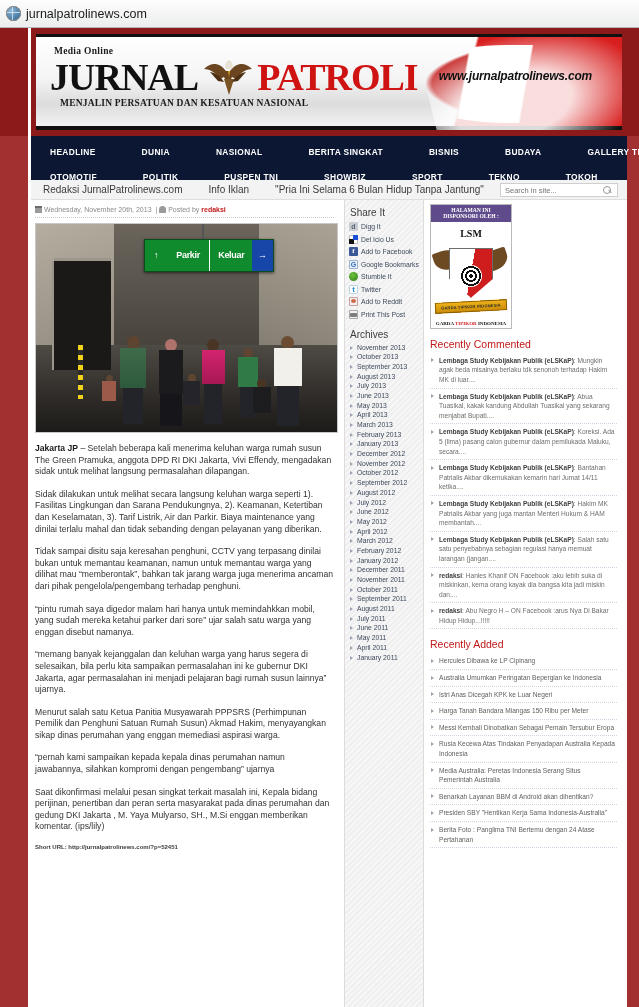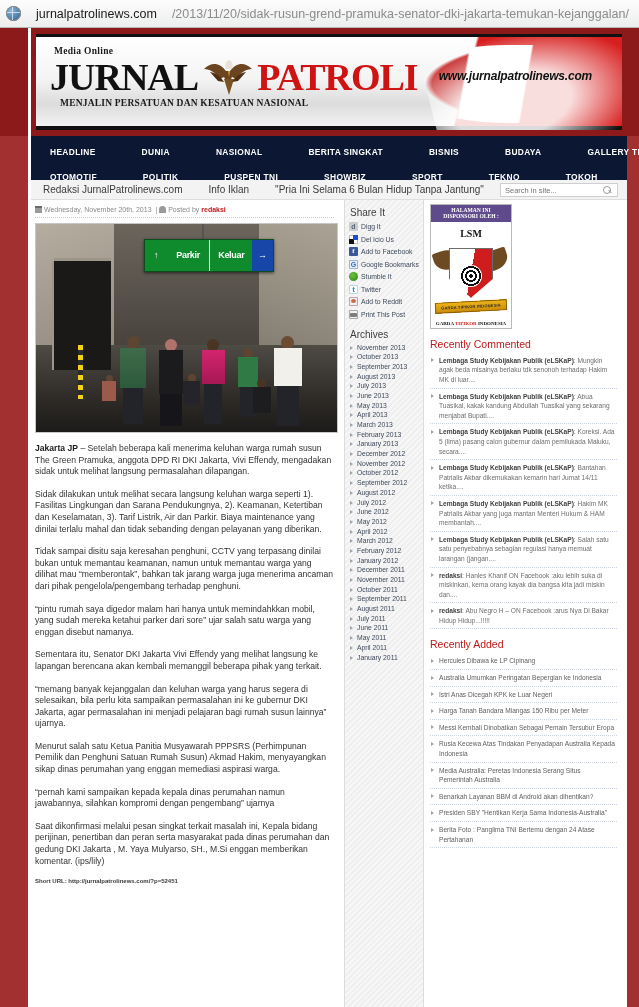--- a/index.html
+++ b/index.html
@@ -13,21 +13,21 @@
 
   
   .browser-chrome {
     height: 28px;
     background: linear-gradient(#fdfdfd, #eceded);
     border-bottom: 1px solid #b7b7b7;
     display: flex;
     align-items: center;
     padding: 0 6px;
   }
-  .url-wrap { display:flex; align-items:center; gap:15px; overflow:hidden; white-space:nowrap; }
+  .url-wrap { display:flex; align-items:center; gap:5px; overflow:hidden; white-space:nowrap; }
   .globe-icon {
     width: 15px; height: 15px; border-radius: 50%;
     background: radial-gradient(circle at 35% 30%, #8fb8d8, #4a7ea8 60%, #2e5b7d);
     position: relative; flex: none;
     box-shadow: inset 0 0 0 1px #8a8a8a;
   }
   .globe-icon::before {
     content:""; position:absolute; left:1px; top:6px; width:13px; height:1px; background:#dfeaf4; opacity:.8;
   }
   .globe-icon::after {
@@ -279,21 +279,20 @@
   .r-list li b { color:#3f3f3f; }
   .r-list.added li { color:#5e5e5e; }
 </style>
 </head>
 <body>
 
 <div class="browser-chrome">
   <div class="url-wrap">
     <span class="globe-icon"></span>
     <span class="url-domain">jurnalpatrolinews.com</span>
-    <span class="url-path">/2013/11/20/sidak-rusun-grend-pramuka-senator-dki-jakarta-temukan-kejanggalan/</span>
   </div>
 </div>
 
 <div class="page">
 
   <div class="red-left">
       <div class="dark"></div>
     </div>
   <div class="red-right">
       <div class="dark"></div>
@@ -429,21 +428,20 @@
         <div class="fig" style="left:22%;bottom:15%;">
           <div class="hd" style="width:7px;height:7px;background:#5e4531;"></div>
           <div class="bd" style="width:14px;height:20px;background:#9b5a4a;margin-top:-1px;"></div>
         </div>
       </div>
 
       <p class="art-p"><b>Jakarta JP</b><span> – Setelah beberapa kali menerima keluhan warga rumah susun The Green Pramuka, anggota DPD RI DKI Jakarta, Vivi Effendy, mengadakan sidak untuk melihat langsung permasalahan dilapangan.</span></p>
       <p class="art-p">Sidak dilakukan untuk melihat secara langsung keluhan warga seperti 1). Fasilitas Lingkungan dan Sarana Pendukungnya, 2). Keamanan, Ketertiban dan Keselamatan, 3). Tarif Listrik, Air dan Parkir. Biaya maintenance yang dinilai terlalu mahal dan tidak sebanding dengan pelayanan yang diberikan.</p>
       <p class="art-p">Tidak sampai disitu saja keresahan penghuni, CCTV yang terpasang dinilai bukan untuk memantau keamanan, namun untuk memantau warga yang dilihat mau “memberontak”, bahkan tak jarang warga juga menerima ancaman dari pihak pengelola/pengembang terhadap penghuni.</p>
       <p class="art-p">“pintu rumah saya digedor malam hari hanya untuk memindahkkan mobil, yang sudah mereka ketahui parker dari sore” ujar salah satu warga yang enggan disebut namanya.</p>
-      <p class="art-p">Sementara itu, Senator DKI Jakarta Vivi Effendy yang melihat langsung ke lapangan berencana akan kembali memanggil beberapa pihak yang terkait.</p>
       <p class="art-p">“memang banyak kejanggalan dan keluhan warga yang harus segera di selesaikan, bila perlu kita sampaikan permasalahan ini ke gubernur DKI Jakarta, agar permasalahan ini menjadi pelajaran bagi rumah susun lainnya” ujarnya.</p>
       <p class="art-p">Menurut salah satu Ketua Panitia Musyawarah PPPSRS (Perhimpunan Pemilik dan Penghuni Satuan Rumah Susun) Akmad Hakim, menyayangkan sikap dinas perumahan yang enggan memediasi aspirasi warga.</p>
       <p class="art-p">“pernah kami sampaikan kepada kepala dinas perumahan namun jawabannya, silahkan kompromi dengan pengembang” ujarnya</p>
       <p class="art-p">Saat dikonfirmasi melalui pesan singkat terkait masalah ini, Kepala bidang perijinan, penertiban dan peran serta masyarakat pada dinas perumahan dan gedung DKI Jakarta , M. Yaya Mulyarso, SH., M.Si enggan memberikan komentar. (ips/lily)</p>
       <div class="shorturl">
         <span>Short URL:</span>
         <span>http://jurnalpatrolinews.com/?p=52451</span>
       </div>
     </div>
 

